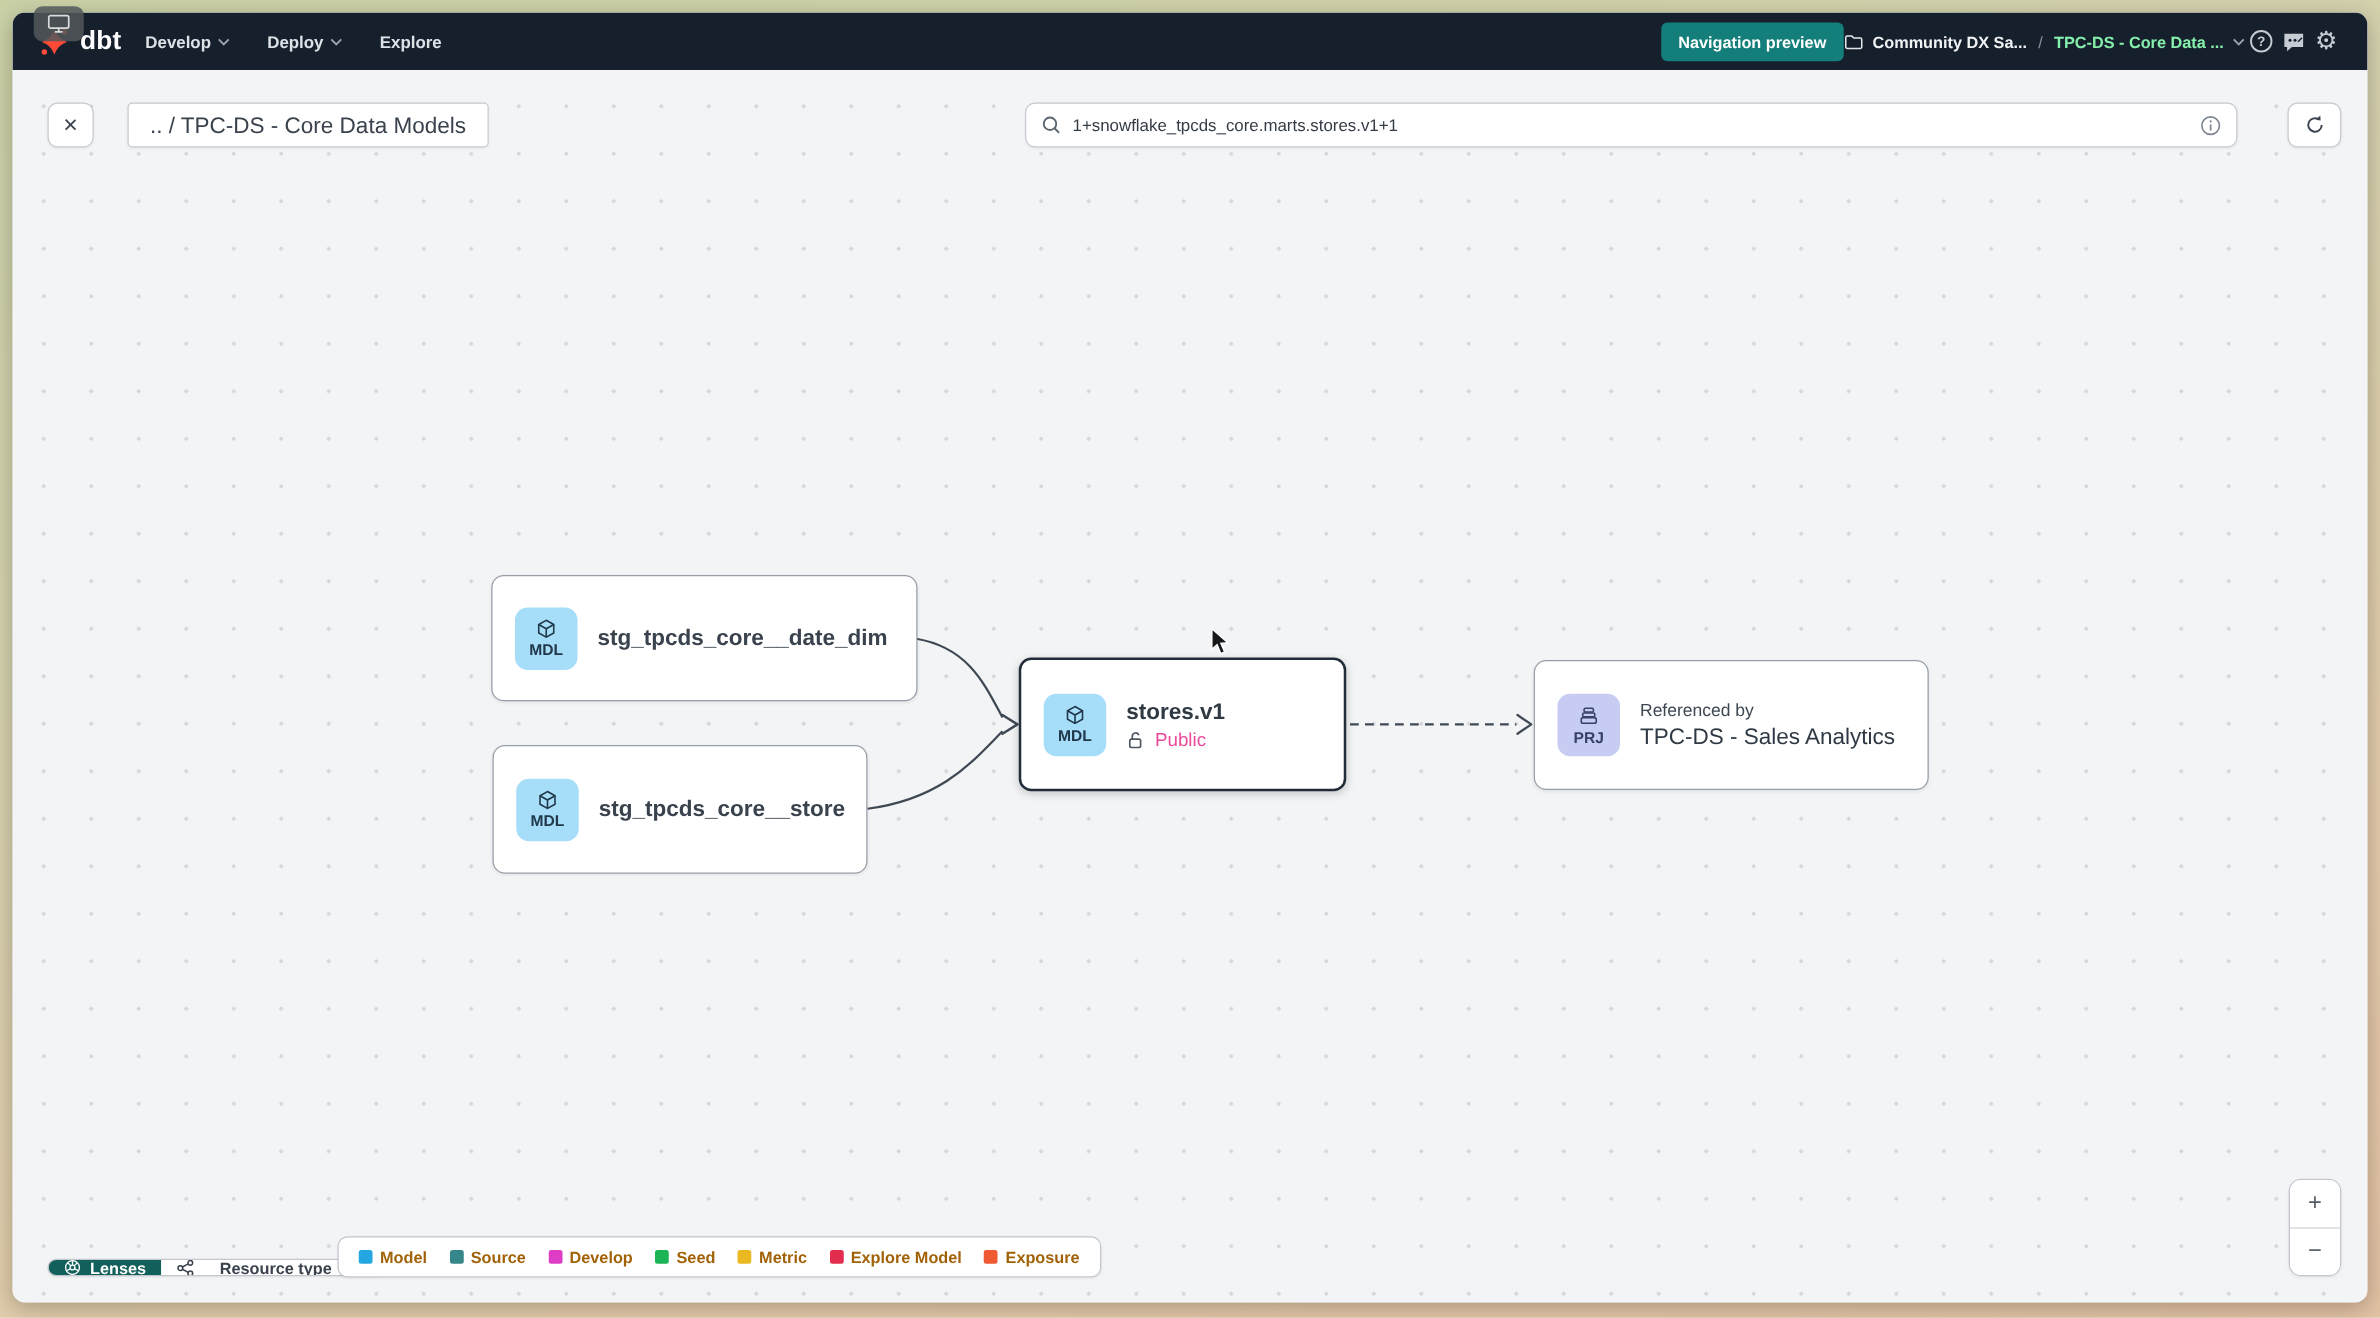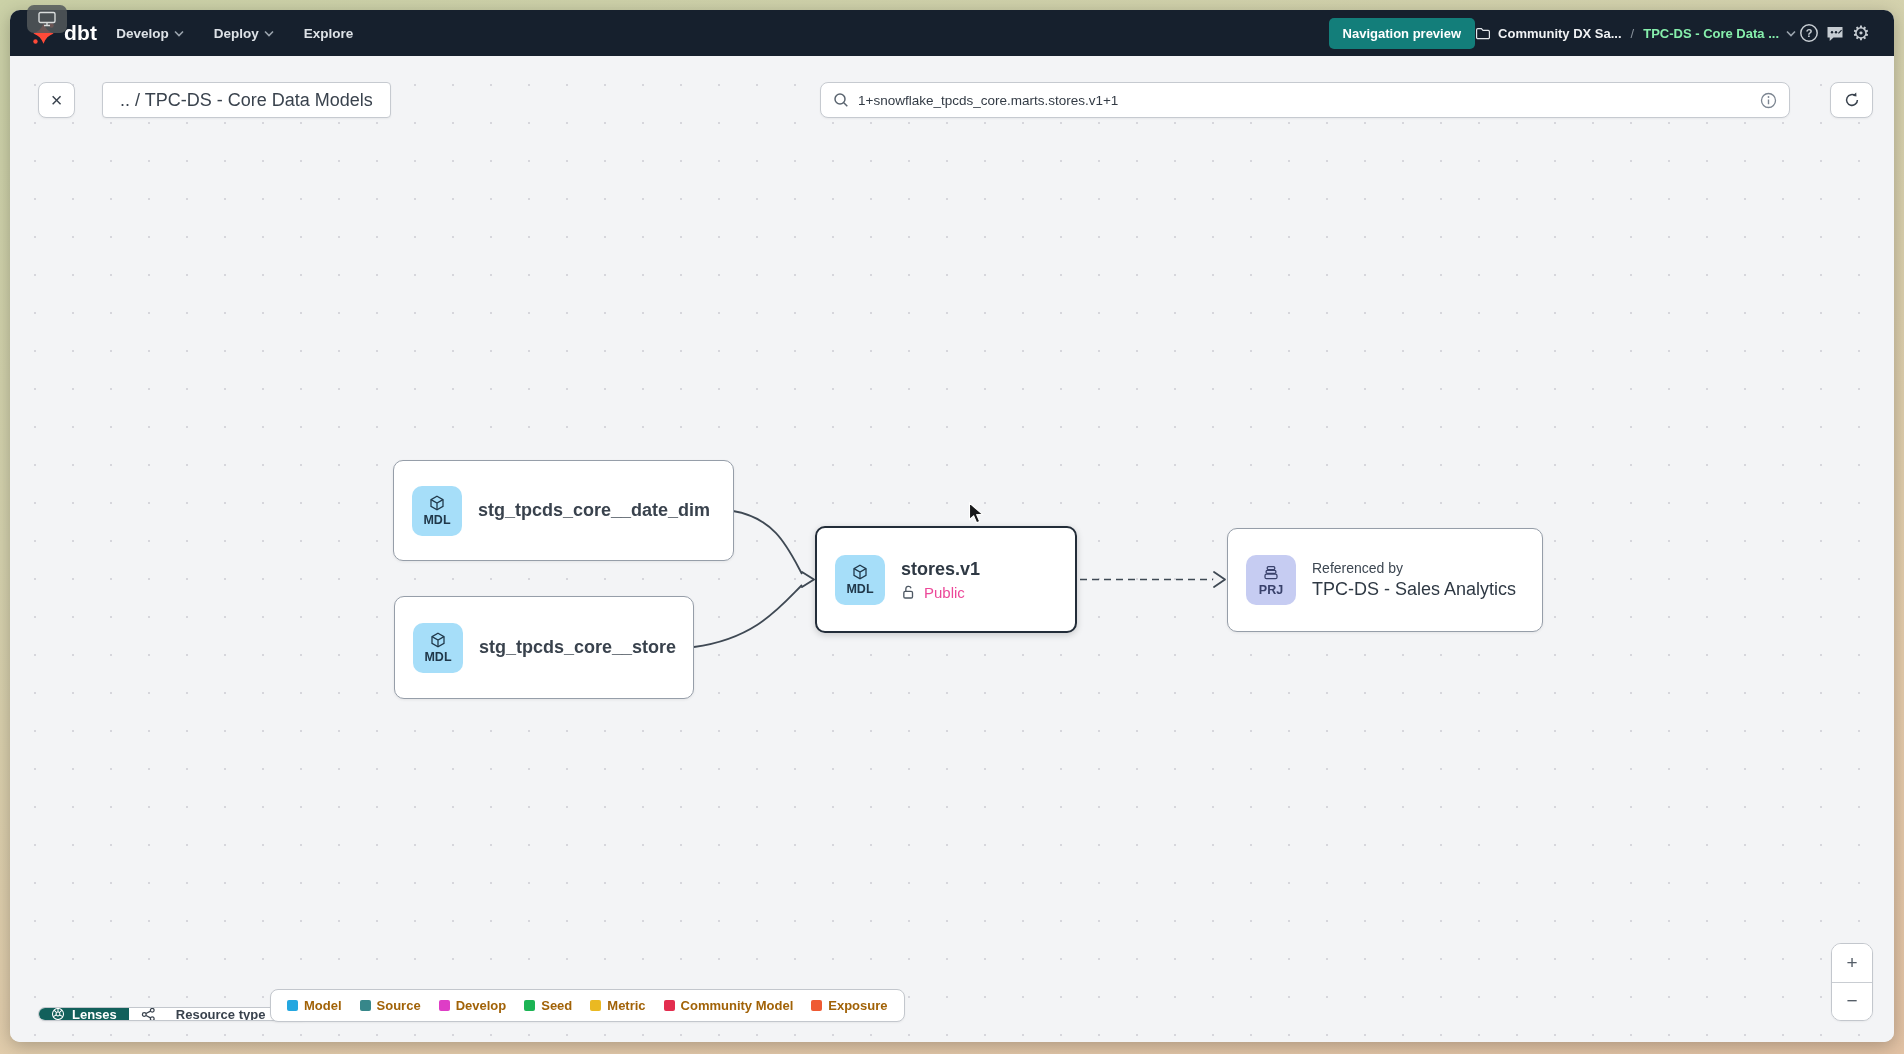--- a/index.html
+++ b/index.html
@@ -309,21 +309,21 @@
       <div class="legend-item">
         <div class="swatch" style="background-color: rgb(28, 180, 84);"></div>
         <span>Seed</span>
       </div>
       <div class="legend-item">
         <div class="swatch" style="background-color: rgb(234, 185, 34);"></div>
         <span>Metric</span>
       </div>
       <div class="legend-item">
         <div class="swatch" style="background-color: rgb(227, 45, 79);"></div>
-        <span>Community Model</span>
+        <span>Explore Model</span>
       </div>
       <div class="legend-item">
         <div class="swatch" style="background-color: rgb(239, 90, 51);"></div>
         <span>Exposure</span>
       </div>
     </div>
 
     <div class="zoomctl">
       <button>+</button>
       <button>−</button>

